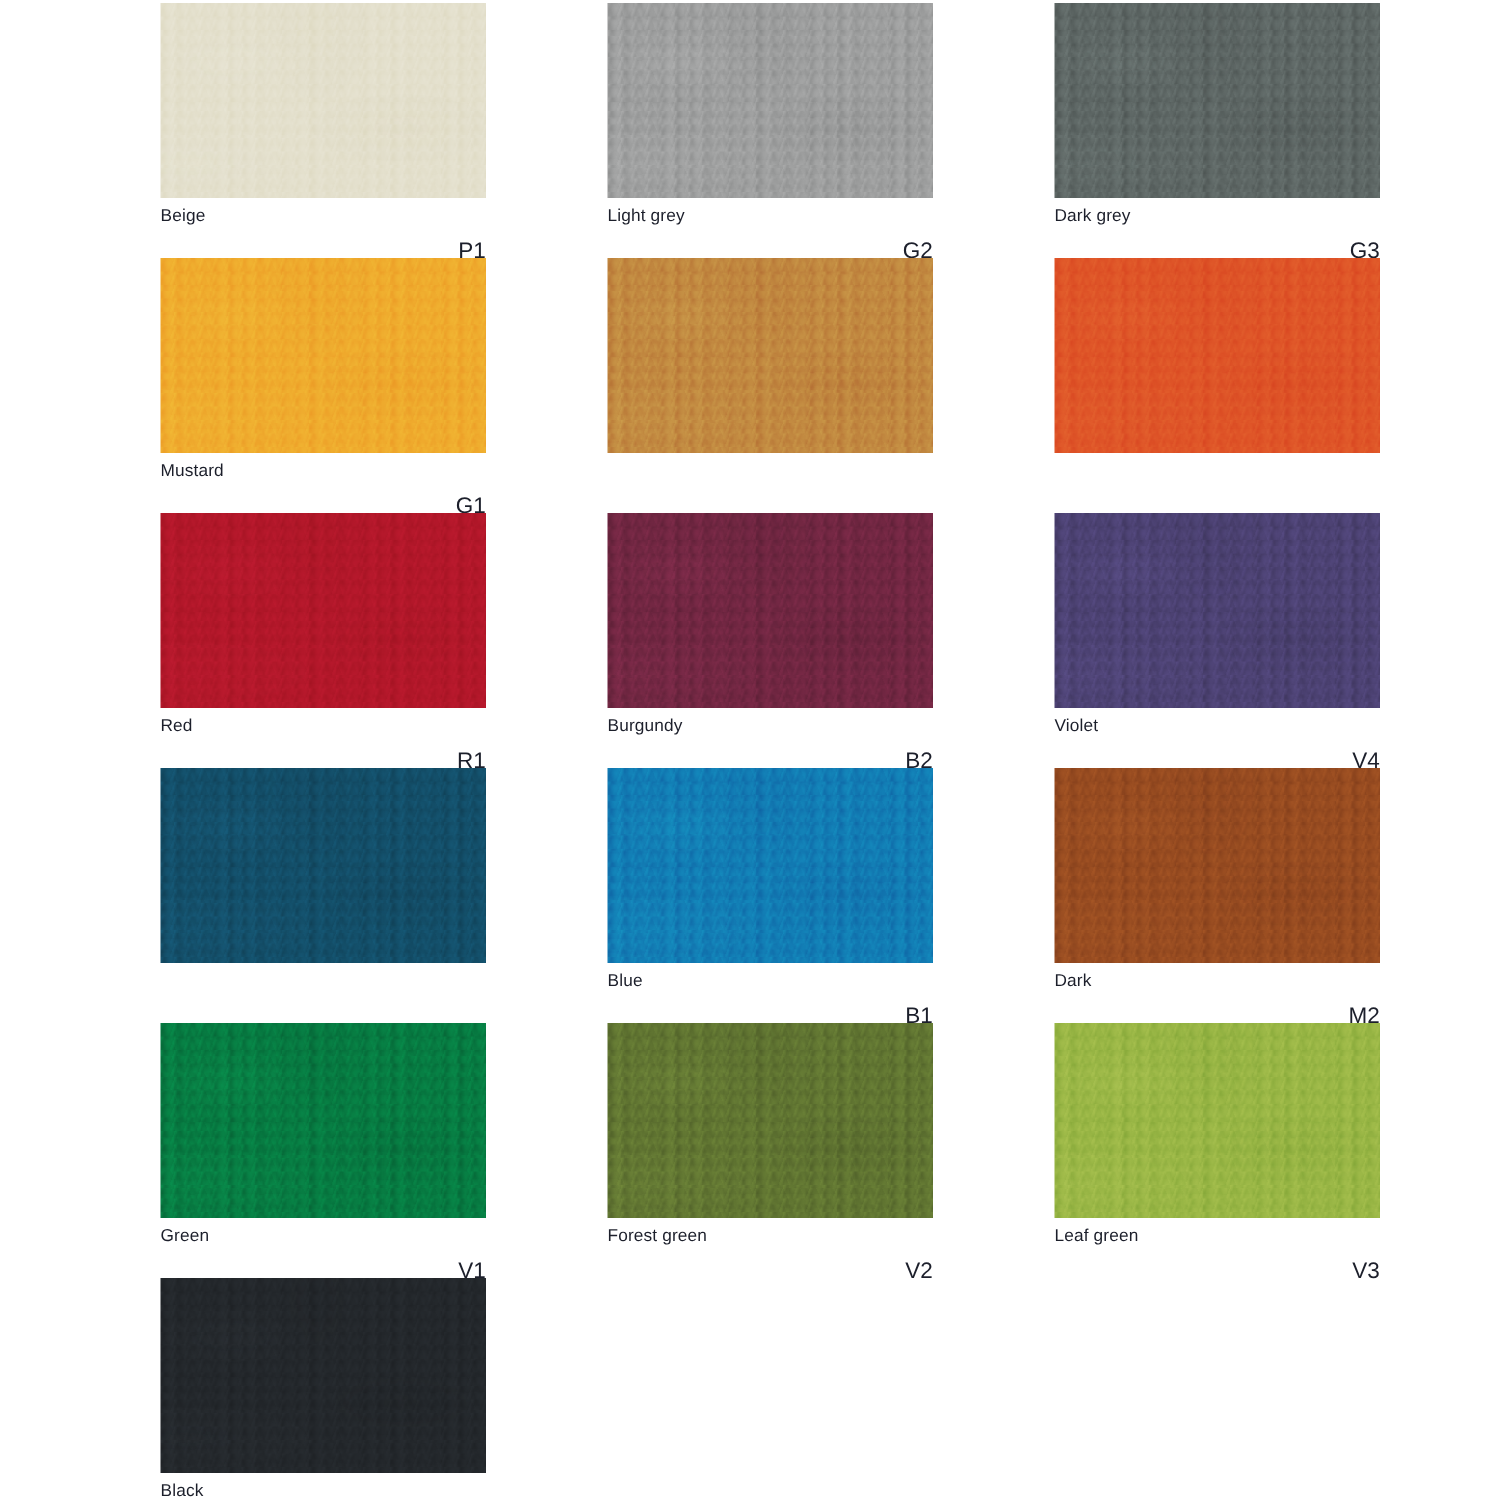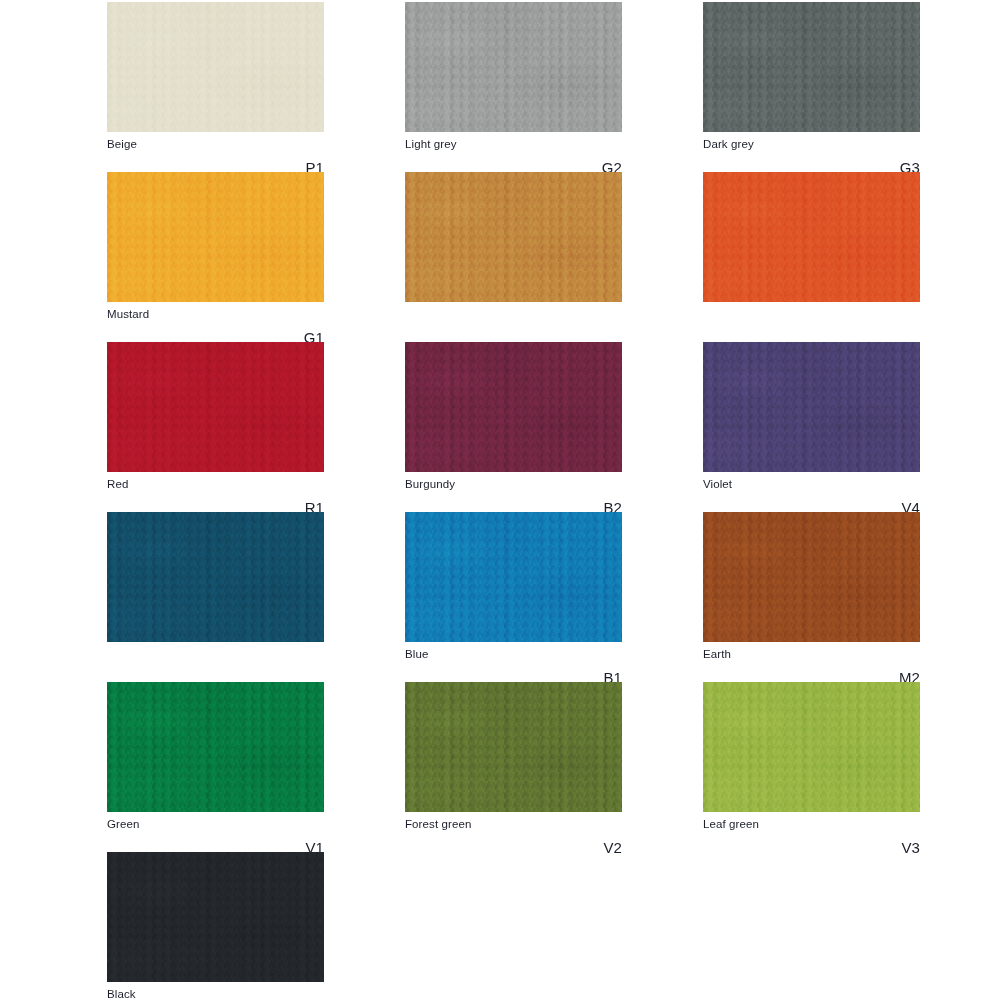--- a/index.html
+++ b/index.html
@@ -218,21 +218,21 @@
           <span class="swatch-name">Blue</span>
           <span class="swatch-code">B1</span>
         </div>
       </div>
       <div class="swatch-cell">
         <div class="swatch-chip" style="background-color: rgb(148, 73, 31);">
           <div class="grain"></div>
           <div class="grain-veins"></div>
         </div>
         <div class="swatch-caption">
-          <span class="swatch-name">Earth</span>
+          <span class="swatch-name">Dark</span>
           <span class="swatch-code">M2</span>
         </div>
       </div>
       <div class="swatch-cell">
         <div class="swatch-chip" style="background-color: rgb(6, 120, 64);">
           <div class="grain"></div>
           <div class="grain-veins"></div>
         </div>
         <div class="swatch-caption">
           <span class="swatch-name">Green</span>

